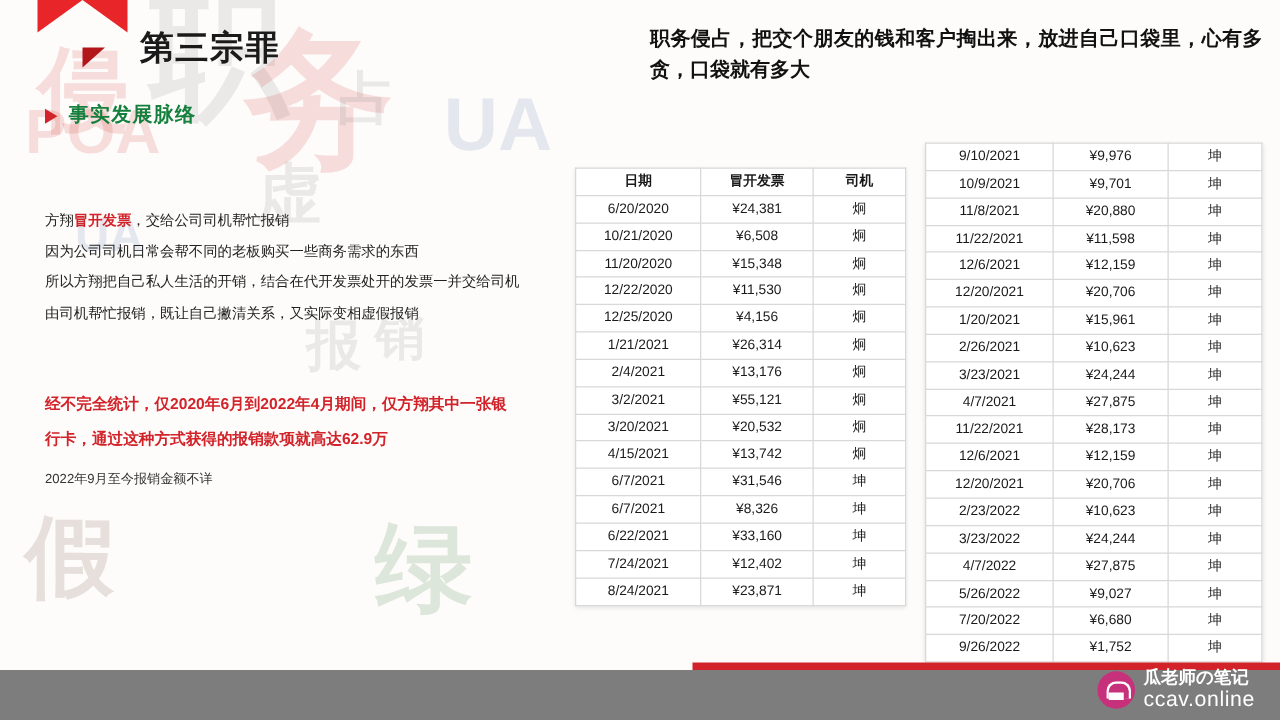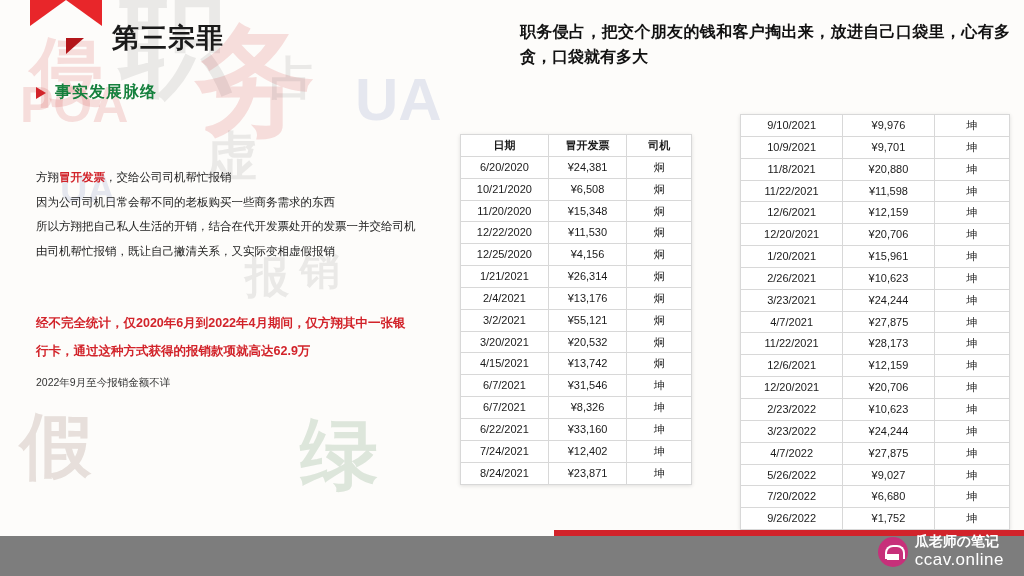--- a/index.html
+++ b/index.html
@@ -159,21 +159,21 @@
     font-size: 10.5px;
     color: #333;
   }
 
   
   .table-card {
     position: absolute;
     background: #ffffff;
     box-shadow: 0 1px 4px rgba(0,0,0,0.12);
   }
-  .table-left { left: 460px; top: 134px; width: 232px; }
+  .table-left { left: 460px; top: 134px; width: 265px; }
   .table-right { left: 740px; top: 114px; width: 270px; }
 
   table.data {
     border-collapse: collapse;
     width: 100%;
     font-size: 11px;
     color: #1a1a1a;
   }
   table.data th, table.data td {
     border: 1px solid #d8d8d8;

